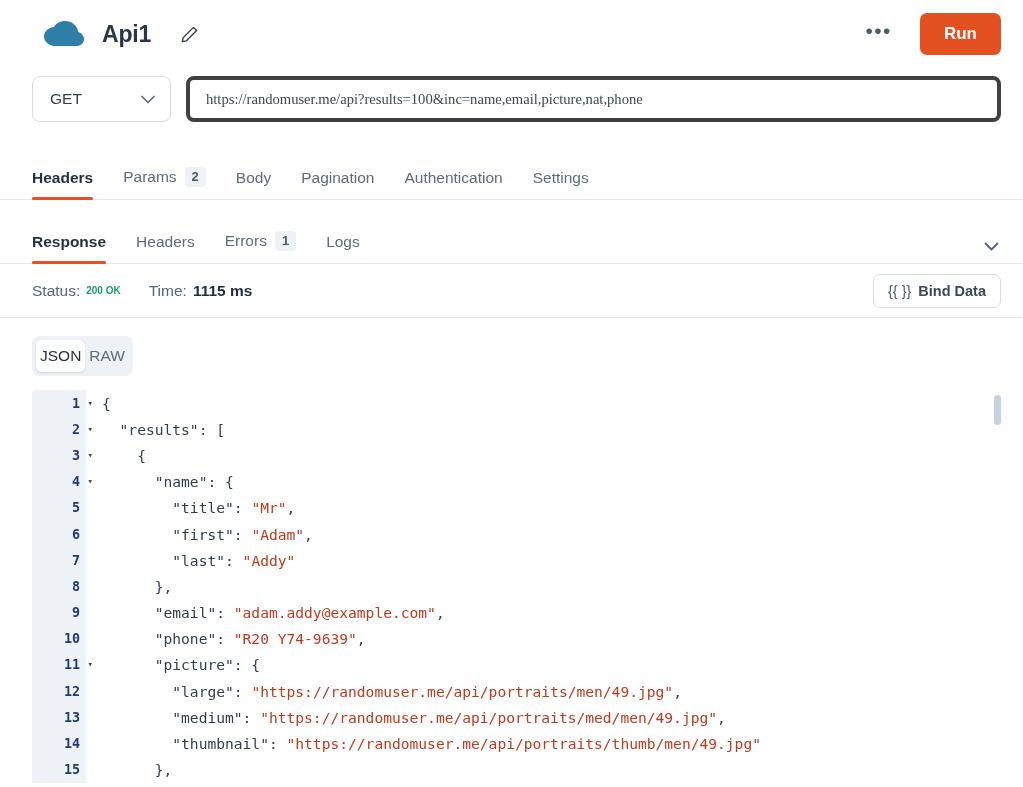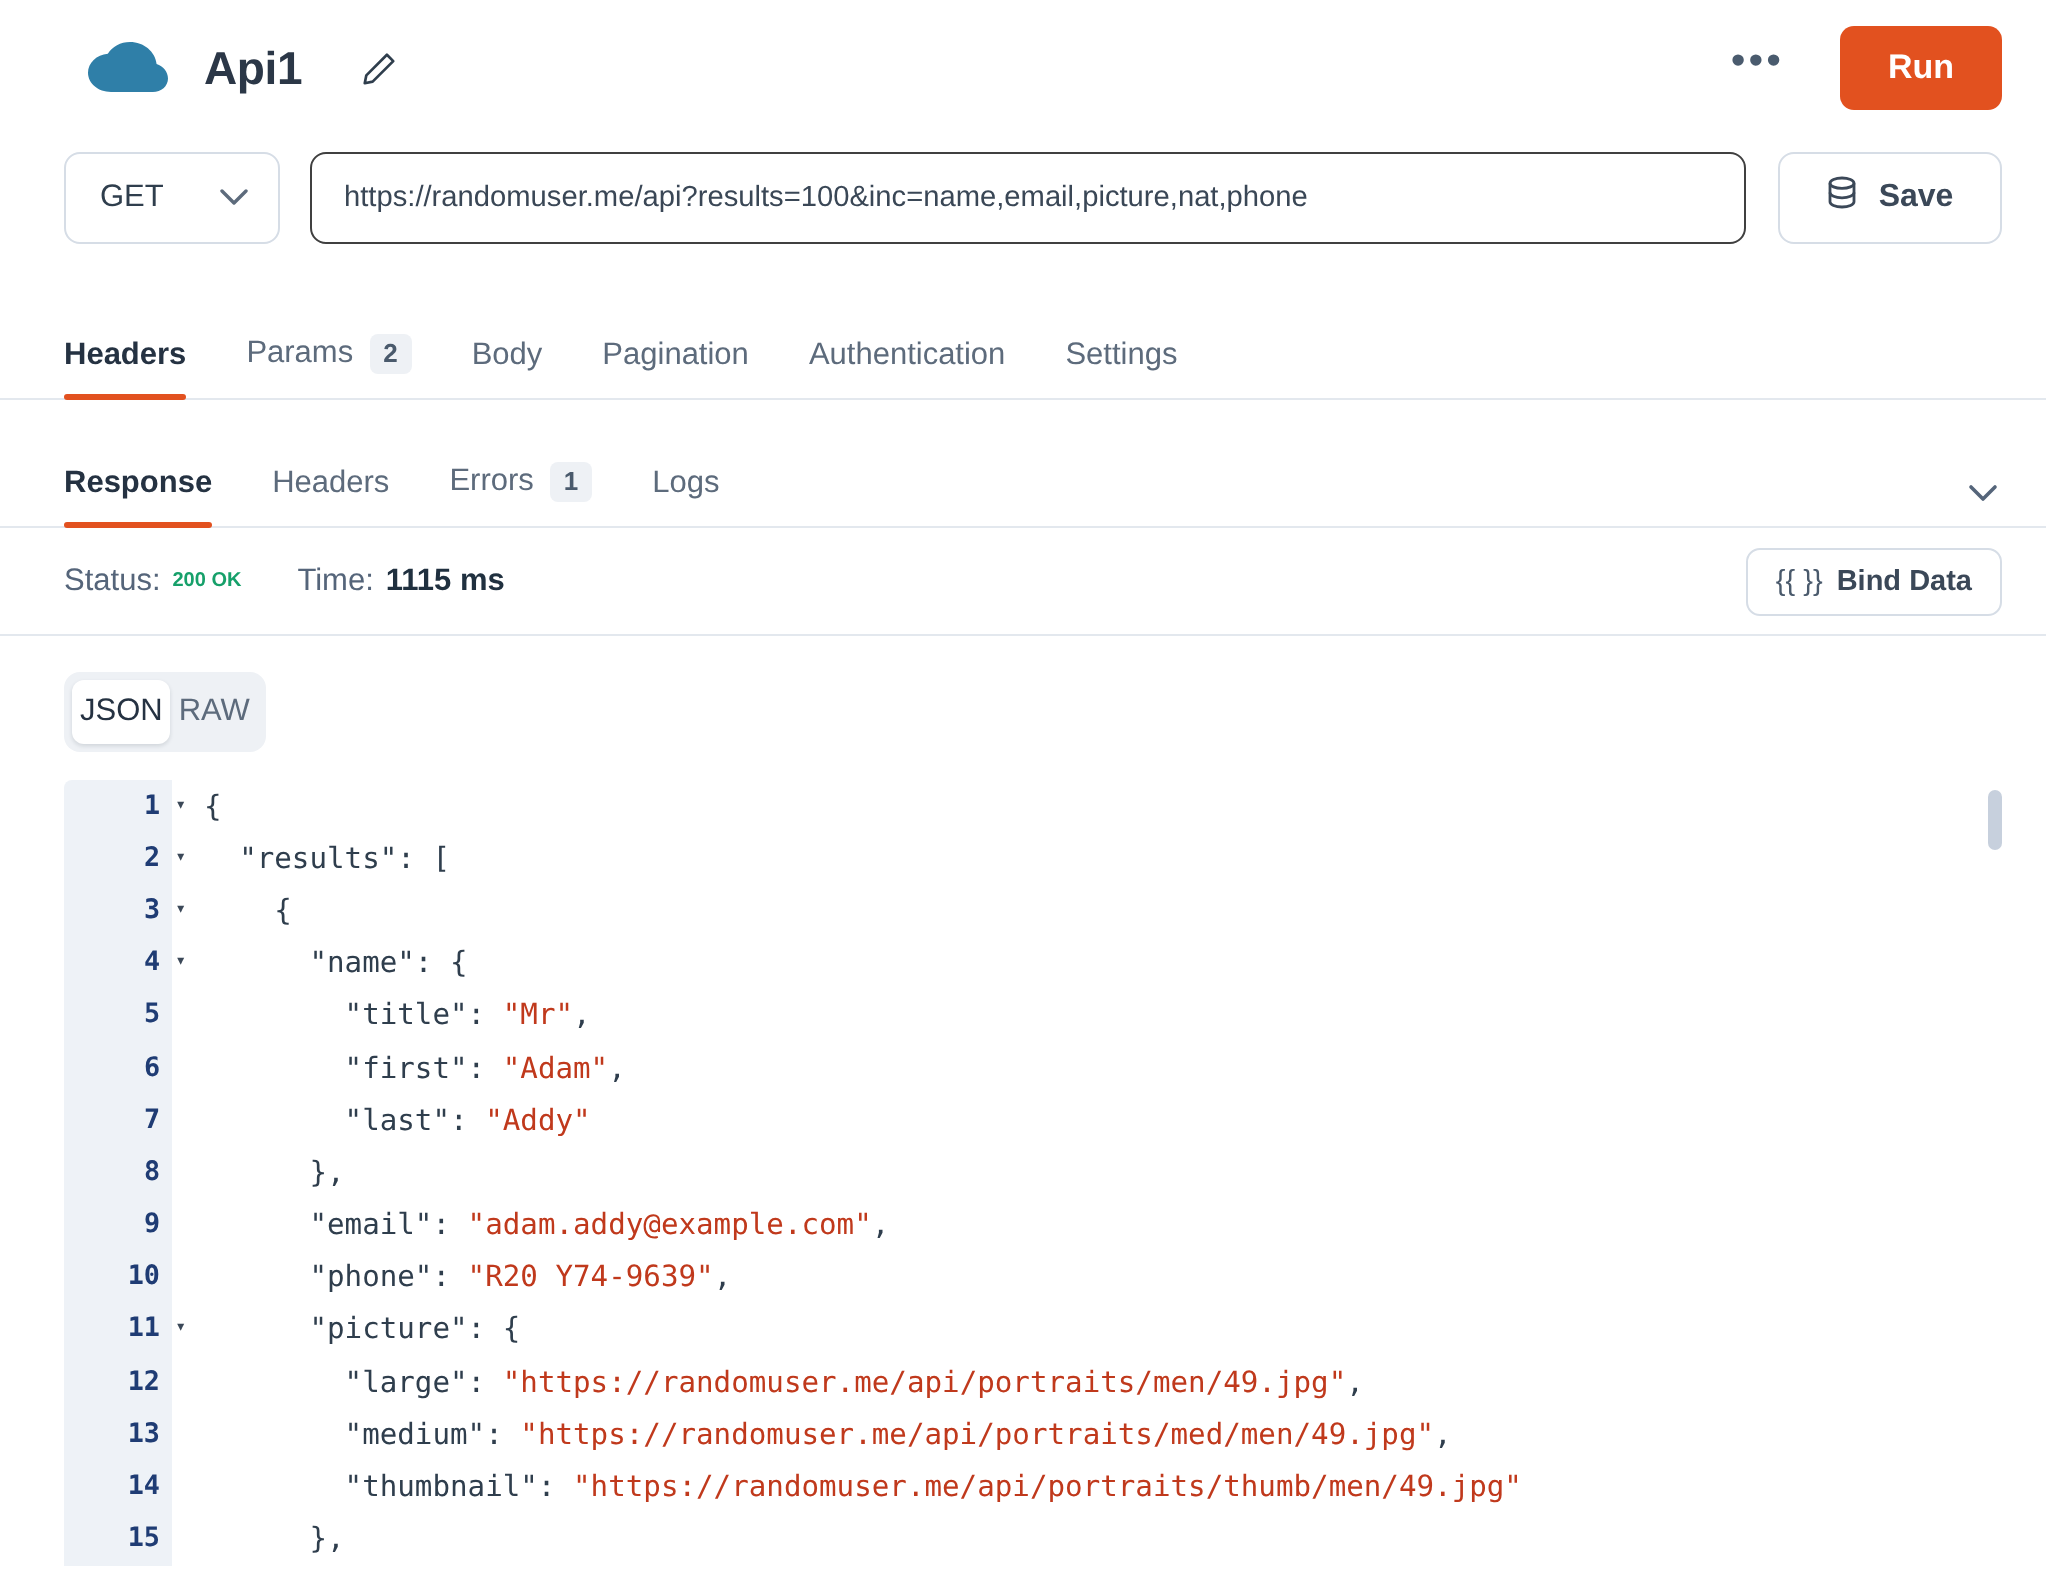--- a/index.html
+++ b/index.html
@@ -71,43 +71,43 @@
   }
 
   
   .request-row {
     display: flex;
     align-items: center;
     padding: 8px 22px 12px 32px;
     box-sizing: border-box;
   }
   .method-select {
-    width: 108px;
+    width: 139px;
     height: 46px;
     border: 1px solid #d6dde6;
     border-radius: 8px;
     display: flex;
     align-items: center;
     justify-content: space-between;
     padding: 0 15px 0 17px;
     box-sizing: border-box;
     font-size: 15.5px;
     color: #2f3e4d;
     background: #fff;
     cursor: pointer;
   }
   .url-input {
     flex: 1 1 auto;
     height: 46px;
     margin-left: 15px;
-    border: 1px solid #404040;
+    border: 4px solid #404040;
     border-radius: 8px;
     padding: 0 16px;
     box-sizing: border-box;
-    font-family: Liberation Sans, sans-serif;
+    font-family: Liberation Serif, serif;
     font-size: 14.6px;
     color: #3a4756;
     background: #fff;
     display: flex;
     align-items: center;
     white-space: nowrap;
     overflow: hidden;
   }
   .save-button {
     margin-left: 16px;
@@ -320,30 +320,20 @@
 <div class="request-row">
   <div class="method-select">
     <span>GET</span>
     <span>
       <svg width="14" height="9" viewBox="0 0 14 9" fill="none" stroke="#5d6b7c" stroke-width="1.7" stroke-linecap="round" stroke-linejoin="round">
         <path d="M1 1.5L7 7.5L13 1.5"></path>
       </svg>
     </span>
   </div>
   <div class="url-input" title="https://randomuser.me/api?results=100&amp;inc=name,email,picture,nat,phone">https://randomuser.me/api?results=100&amp;inc=name,email,picture,nat,phone</div>
-  <div class="save-button">
-    <span>
-      <svg width="16" height="17" viewBox="0 0 16 17" fill="none" stroke="#3b4858" stroke-width="1.4">
-        <ellipse cx="8" cy="3.6" rx="6" ry="2.6"></ellipse>
-        <path d="M2 3.6v9.3c0 1.43 2.69 2.6 6 2.6s6-1.17 6-2.6V3.6"></path>
-        <path d="M2 8.3c0 1.43 2.69 2.6 6 2.6s6-1.17 6-2.6"></path>
-      </svg>
-    </span>
-    <span>Save</span>
-  </div>
 </div>
 
 <div class="tabbar primary">
   <div class="tab active">
     <span>Headers</span>
   </div>
   <div class="tab">
     <span>Params</span>
     <span class="tab-badge">2</span>
   </div>

